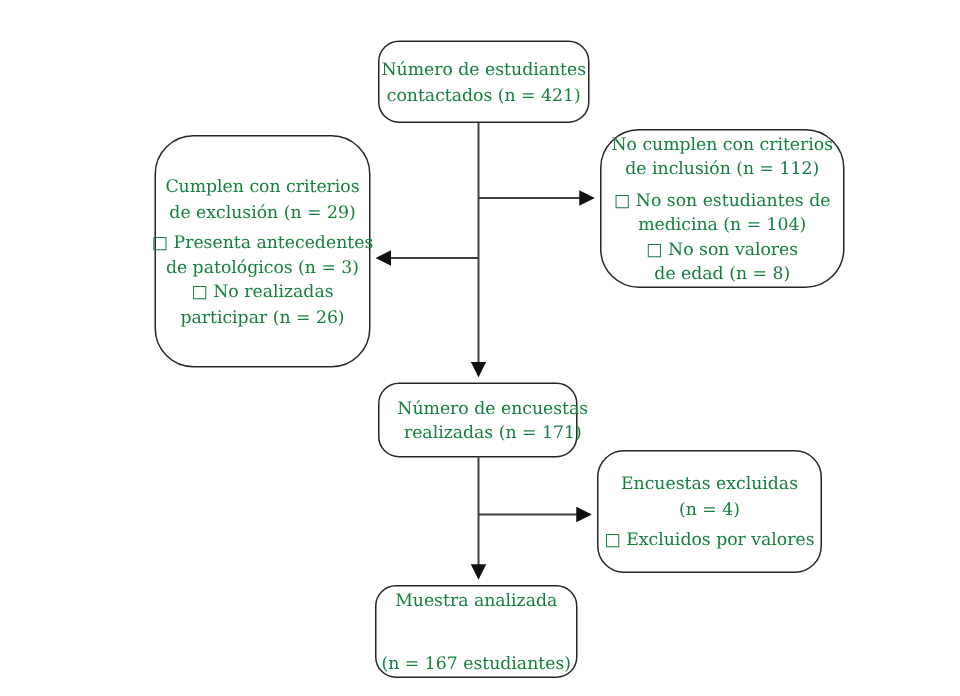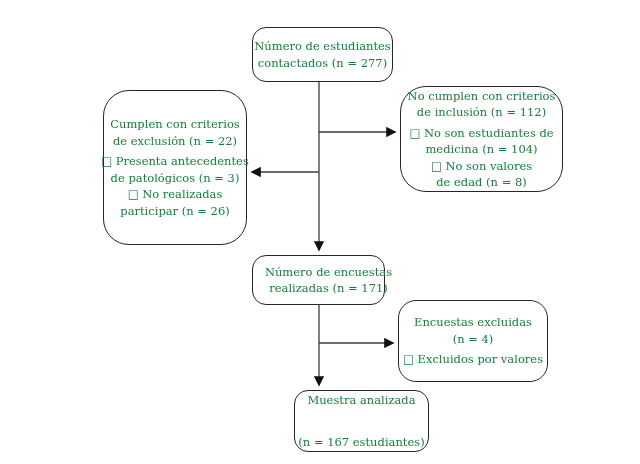--- a/index.html
+++ b/index.html
@@ -45,21 +45,21 @@
     white-space: nowrap;
   }
   .gap {
     margin-top: 4px;
   }
   #box-contacted        { left: 252px; top: 27px;  width: 141px; height: 55px;  border-radius: 14px; }
   #box-exclusion        { left: 103px; top: 90px;  width: 144px; height: 155px; border-radius: 26px; }
   #box-inclusion        { left: 400px; top: 86px;  width: 163px; height: 106px; border-radius: 26px; align-items: center; }
   #box-surveys          { left: 252px; top: 255px; width: 133px; height: 50px;  border-radius: 14px; padding-left: 24px; }
   #box-excluded-surveys { left: 398px; top: 300px; width: 150px; height: 82px;  border-radius: 18px; }
-  #box-analyzed         { left: 250px; top: 390px; width: 135px; height: 62px;  border-radius: 14px; row-gap: 25px; margin-left: 44px; }
+  #box-analyzed         { left: 250px; top: 390px; width: 135px; height: 62px;  border-radius: 14px; row-gap: 25px; }
 </style>
 </head>
 <body>
 
 <div class="canvas">
 
   <svg class="connectors" viewBox="0 0 640 464">
     <defs>
       <marker id="arrow" viewBox="0 0 10 10" refX="8.5" refY="5" markerWidth="8" markerHeight="8" orient="auto-start-reverse">
         <path d="M0,0 L10,5 L0,10 z" fill="#111111"></path>
@@ -72,26 +72,26 @@
 
     <line x1="319" y1="172" x2="252" y2="172" marker-end="url(#arrow)"></line>
 
     <line x1="319" y1="305" x2="319" y2="385" marker-end="url(#arrow)"></line>
 
     <line x1="319" y1="343" x2="393" y2="343" marker-end="url(#arrow)"></line>
   </svg>
 
   <div class="box" id="box-contacted">
     <div>Número de estudiantes</div>
-    <div>contactados (n = 277)</div>
+    <div>contactados (n = 421)</div>
   </div>
 
   <div class="box" id="box-exclusion">
     <div>Cumplen con criterios</div>
-    <div>de exclusión (n = 22)</div>
+    <div>de exclusión (n = 29)</div>
     <div class="gap">□ Presenta antecedentes</div>
     <div>de patológicos (n = 3)</div>
     <div>□ No realizadas</div>
     <div>participar (n = 26)</div>
   </div>
 
   <div class="box" id="box-inclusion">
     <div>No cumplen con criterios</div>
     <div>de inclusión (n = 112)</div>
     <div class="gap">□ No son estudiantes de</div>

